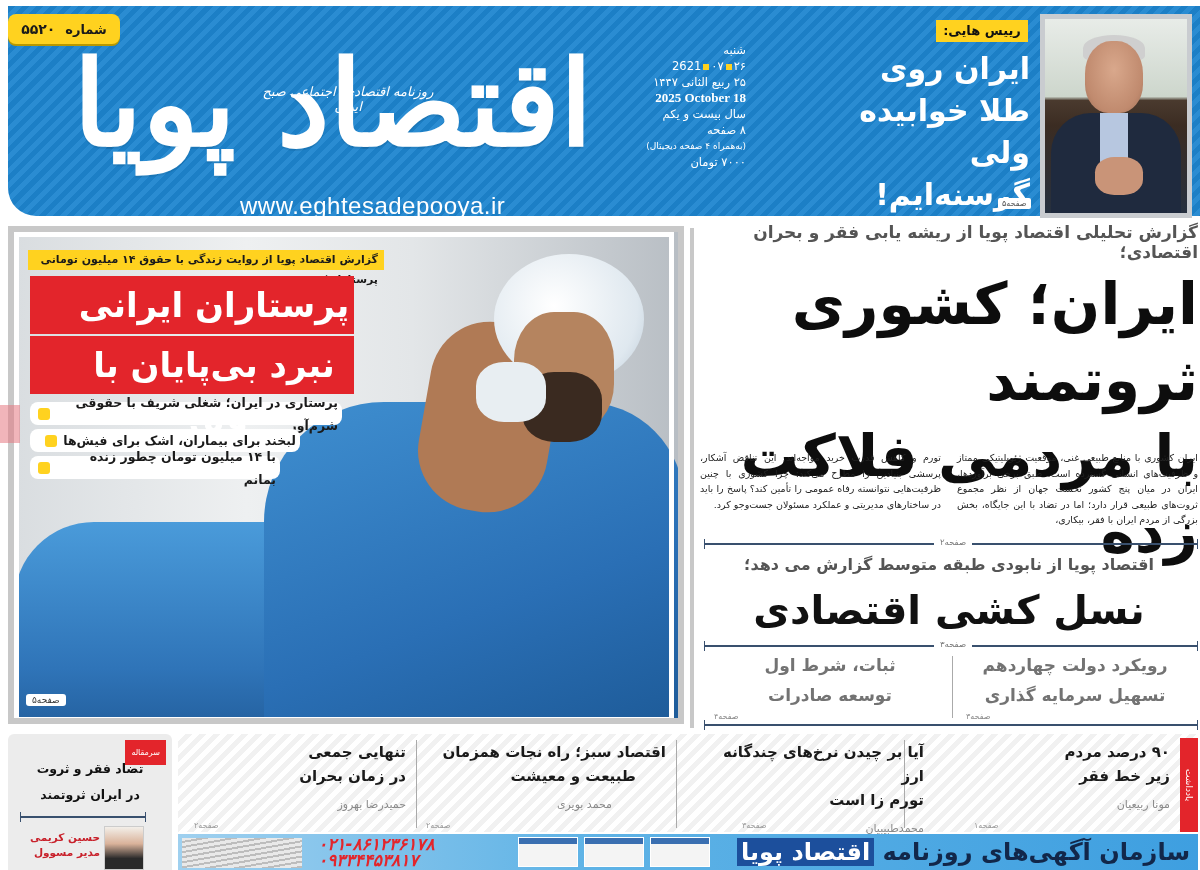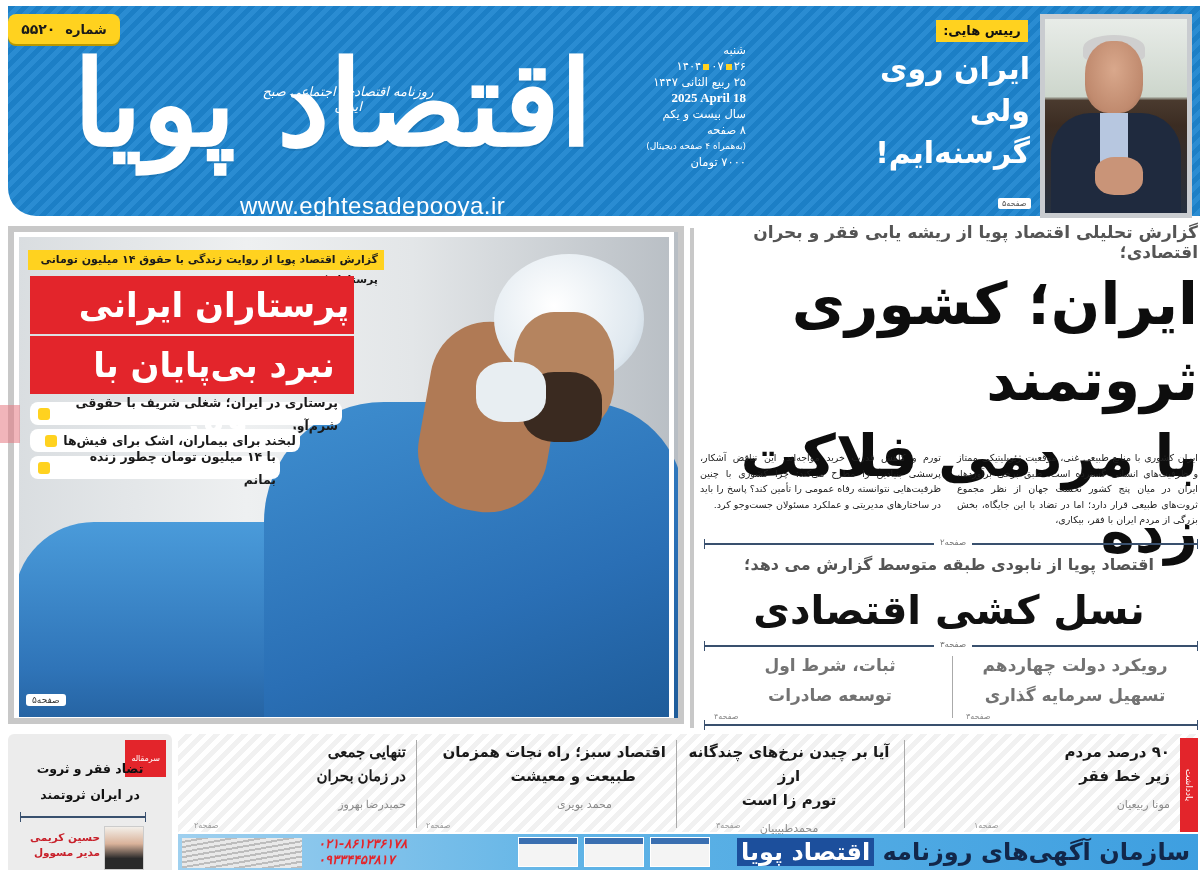--- a/index.html
+++ b/index.html
@@ -191,66 +191,67 @@
   }
   .note-item { position: absolute; top: 740px; height: 90px; direction: rtl; text-align: right; }
   .note-item .t { font-weight: bold; font-size: 15px; line-height: 24px; color: #1a1a1a; }
   .note-item .a { font-size: 11px; color: #8a8a8a; margin-top: 10px; }
   .note-item .p { position: absolute; left: 0; bottom: 0; font-size: 8px; color: #999; }
 
   .editorial {
     position: absolute; left: 8px; top: 734px; width: 164px; height: 136px; background: #ececec;
     border-radius: 6px 6px 0 0;
   }
-  .editorial .tag { position: absolute; right: 6px; top: 6px; background: #e3252b; color: #fff; font-size: 8px; padding: 14px 6px; }
+  .editorial .tag { position: absolute; right: 6px; top: 6px; background: #e3252b; color: #fff; font-size: 8px; padding: 8px 6px; }
   .editorial .t { position: absolute; left: 4px; right: 4px; top: 22px; direction: rtl; text-align: center; font-weight: bold; font-size: 12.5px; line-height: 26px; color: #111; }
   .editorial .rule { top: 82px; left: 12px; width: 126px; }
   .editorial .photo { position: absolute; left: 96px; top: 92px; width: 40px; height: 44px; background: linear-gradient(180deg, #f3efe9 0%, #d9b29a 40%, #2a2a2a 75%); border: 1px solid #ccc; }
   .editorial .name { position: absolute; left: 20px; top: 96px; width: 72px; direction: rtl; text-align: right; color: #c8202a; font-size: 10.5px; line-height: 15px; font-weight: bold; }
 
   .ad-banner {
     position: absolute; left: 178px; top: 834px; width: 1020px; height: 36px;
     background: linear-gradient(90deg, #9fd0ef 0%, #5fb3e6 40%, #3e9fe0 100%);
     overflow: hidden;
   }
   .ad-papers { position: absolute; left: 4px; top: 4px; width: 120px; height: 30px; background: repeating-linear-gradient(170deg, #e9e9e9 0 3px, #bdbdbd 3px 5px); }
-  .ad-phone { position: absolute; left: 140px; top: 2px; color: #e3252b; font-weight: bold; font-style: italic; font-size: 13px; line-height: 16px; letter-spacing: 1px; }
+  .ad-phone { position: absolute; left: 140px; top: 2px; color: #e3252b; font-weight: bold; font-style: italic; font-size: 17px; line-height: 16px; letter-spacing: 1px; }
   .ad-thumbs { position: absolute; left: 340px; top: 3px; display: flex; gap: 6px; }
   .ad-thumbs div { width: 60px; height: 30px; background: linear-gradient(180deg, #3a6fb1 0 22%, #f4f4f4 22%); border: 1px solid #fff; }
   .ad-title { position: absolute; right: 8px; top: 0; height: 44px; line-height: 36px; direction: rtl; color: #12274a; font-weight: bold; font-size: 24px; }
   .ad-title .hl { color: #fff; background: #1c4f9c; padding: 0 4px; }
 </style>
 </head>
 <body>
 
 <header class="masthead">
   <div class="issue-badge">
     <span class="num">۵۵۲۰</span>
     <span class="lbl">شماره</span>
   </div>
   <div class="logo">اقتصاد پویا</div>
   <div class="tagline">روزنامه اقتصادی، اجتماعی صبح ایران</div>
   <div class="website">www.eghtesadepooya.ir</div>
 
   <div class="dateblock">
     <div>شنبه</div>
     <div>
-      <span>۲۶</span><span class="sq"></span><span>۰۷</span><span class="sq"></span><span>۱۴۰۴</span>
+      <span>۲۶</span><span class="sq"></span><span>۰۷</span><span class="sq"></span><span>2621</span>
     </div>
     <div>۲۵ ربیع الثانی ۱۴۴۷</div>
-    <div class="en">2025 April 18</div>
+    <div class="en">2025 October 18</div>
     <div>سال بیست و یکم</div>
     <div>۸ صفحه</div>
     <div class="small">(به‌همراه ۴ صفحه دیجیتال)</div>
     <div>۷۰۰۰ تومان</div>
   </div>
 
   <div class="pres-tag" style="left:928px;">رییس هایی:</div>
   <div class="pres-headline" style="left:812px;">
     <div>ایران روی</div>
+    <div>طلا خوابیده</div>
     <div>ولی گرسنه‌ایم!</div>
   </div>
   <div class="page-ref-chip" style="left:990px; top:192px;">صفحه۵</div>
   <div class="pres-photo" style="left:1032px;">
     <div class="inner">
       <div class="suit"></div>
         <div class="shirt"></div>
         <div class="hair"></div>
         <div class="head"></div>
         <div class="hands"></div>
@@ -331,37 +332,37 @@
 <div class="note-tag">یادداشت</div>
 
 <div class="note-item" style="left:908px; width:262px;">
   <div class="t">۹۰ درصد مردم</div>
   <div class="t">زیر خط فقر</div>
   <div class="a">مونا ربیعیان</div>
   <div class="p" style="left:66px;">صفحه۱</div>
 </div>
 <div class="vsep" style="left:904px; top:740px; height:88px;"></div>
 
-<div class="note-item" style="left:680px; width:218px;text-align:center;">
+<div class="note-item" style="left:706px; width:218px;">
   <div class="t">آیا بر چیدن نرخ‌های چندگانه ارز</div>
   <div class="t">تورم زا است</div>
   <div class="a">محمدطبیبیان</div>
   <div class="p" style="left:36px;">صفحه۳</div>
 </div>
 <div class="vsep" style="left:676px; top:740px; height:88px;"></div>
 
 <div class="note-item" style="left:420px; width:246px;">
   <div class="t">اقتصاد سبز؛ راه نجات همزمان</div>
   <div class="t" style="padding-right:30px;">طبیعت و معیشت</div>
   <div class="a" style="padding-right:54px;">محمد بویری</div>
   <div class="p" style="left:6px;">صفحه۲</div>
 </div>
 <div class="vsep" style="left:416px; top:740px; height:88px;"></div>
 
-<div class="note-item" style="left:190px; width:216px;font-family:Liberation Serif, serif;">
+<div class="note-item" style="left:190px; width:216px;">
   <div class="t">تنهایی جمعی</div>
   <div class="t">در زمان بحران</div>
   <div class="a">حمیدرضا بهروز</div>
   <div class="p" style="left:4px;">صفحه۲</div>
 </div>
 
 <aside class="editorial">
   <div class="tag">سرمقاله</div>
   <div class="t">
     <div>تضاد فقر و ثروت</div>

